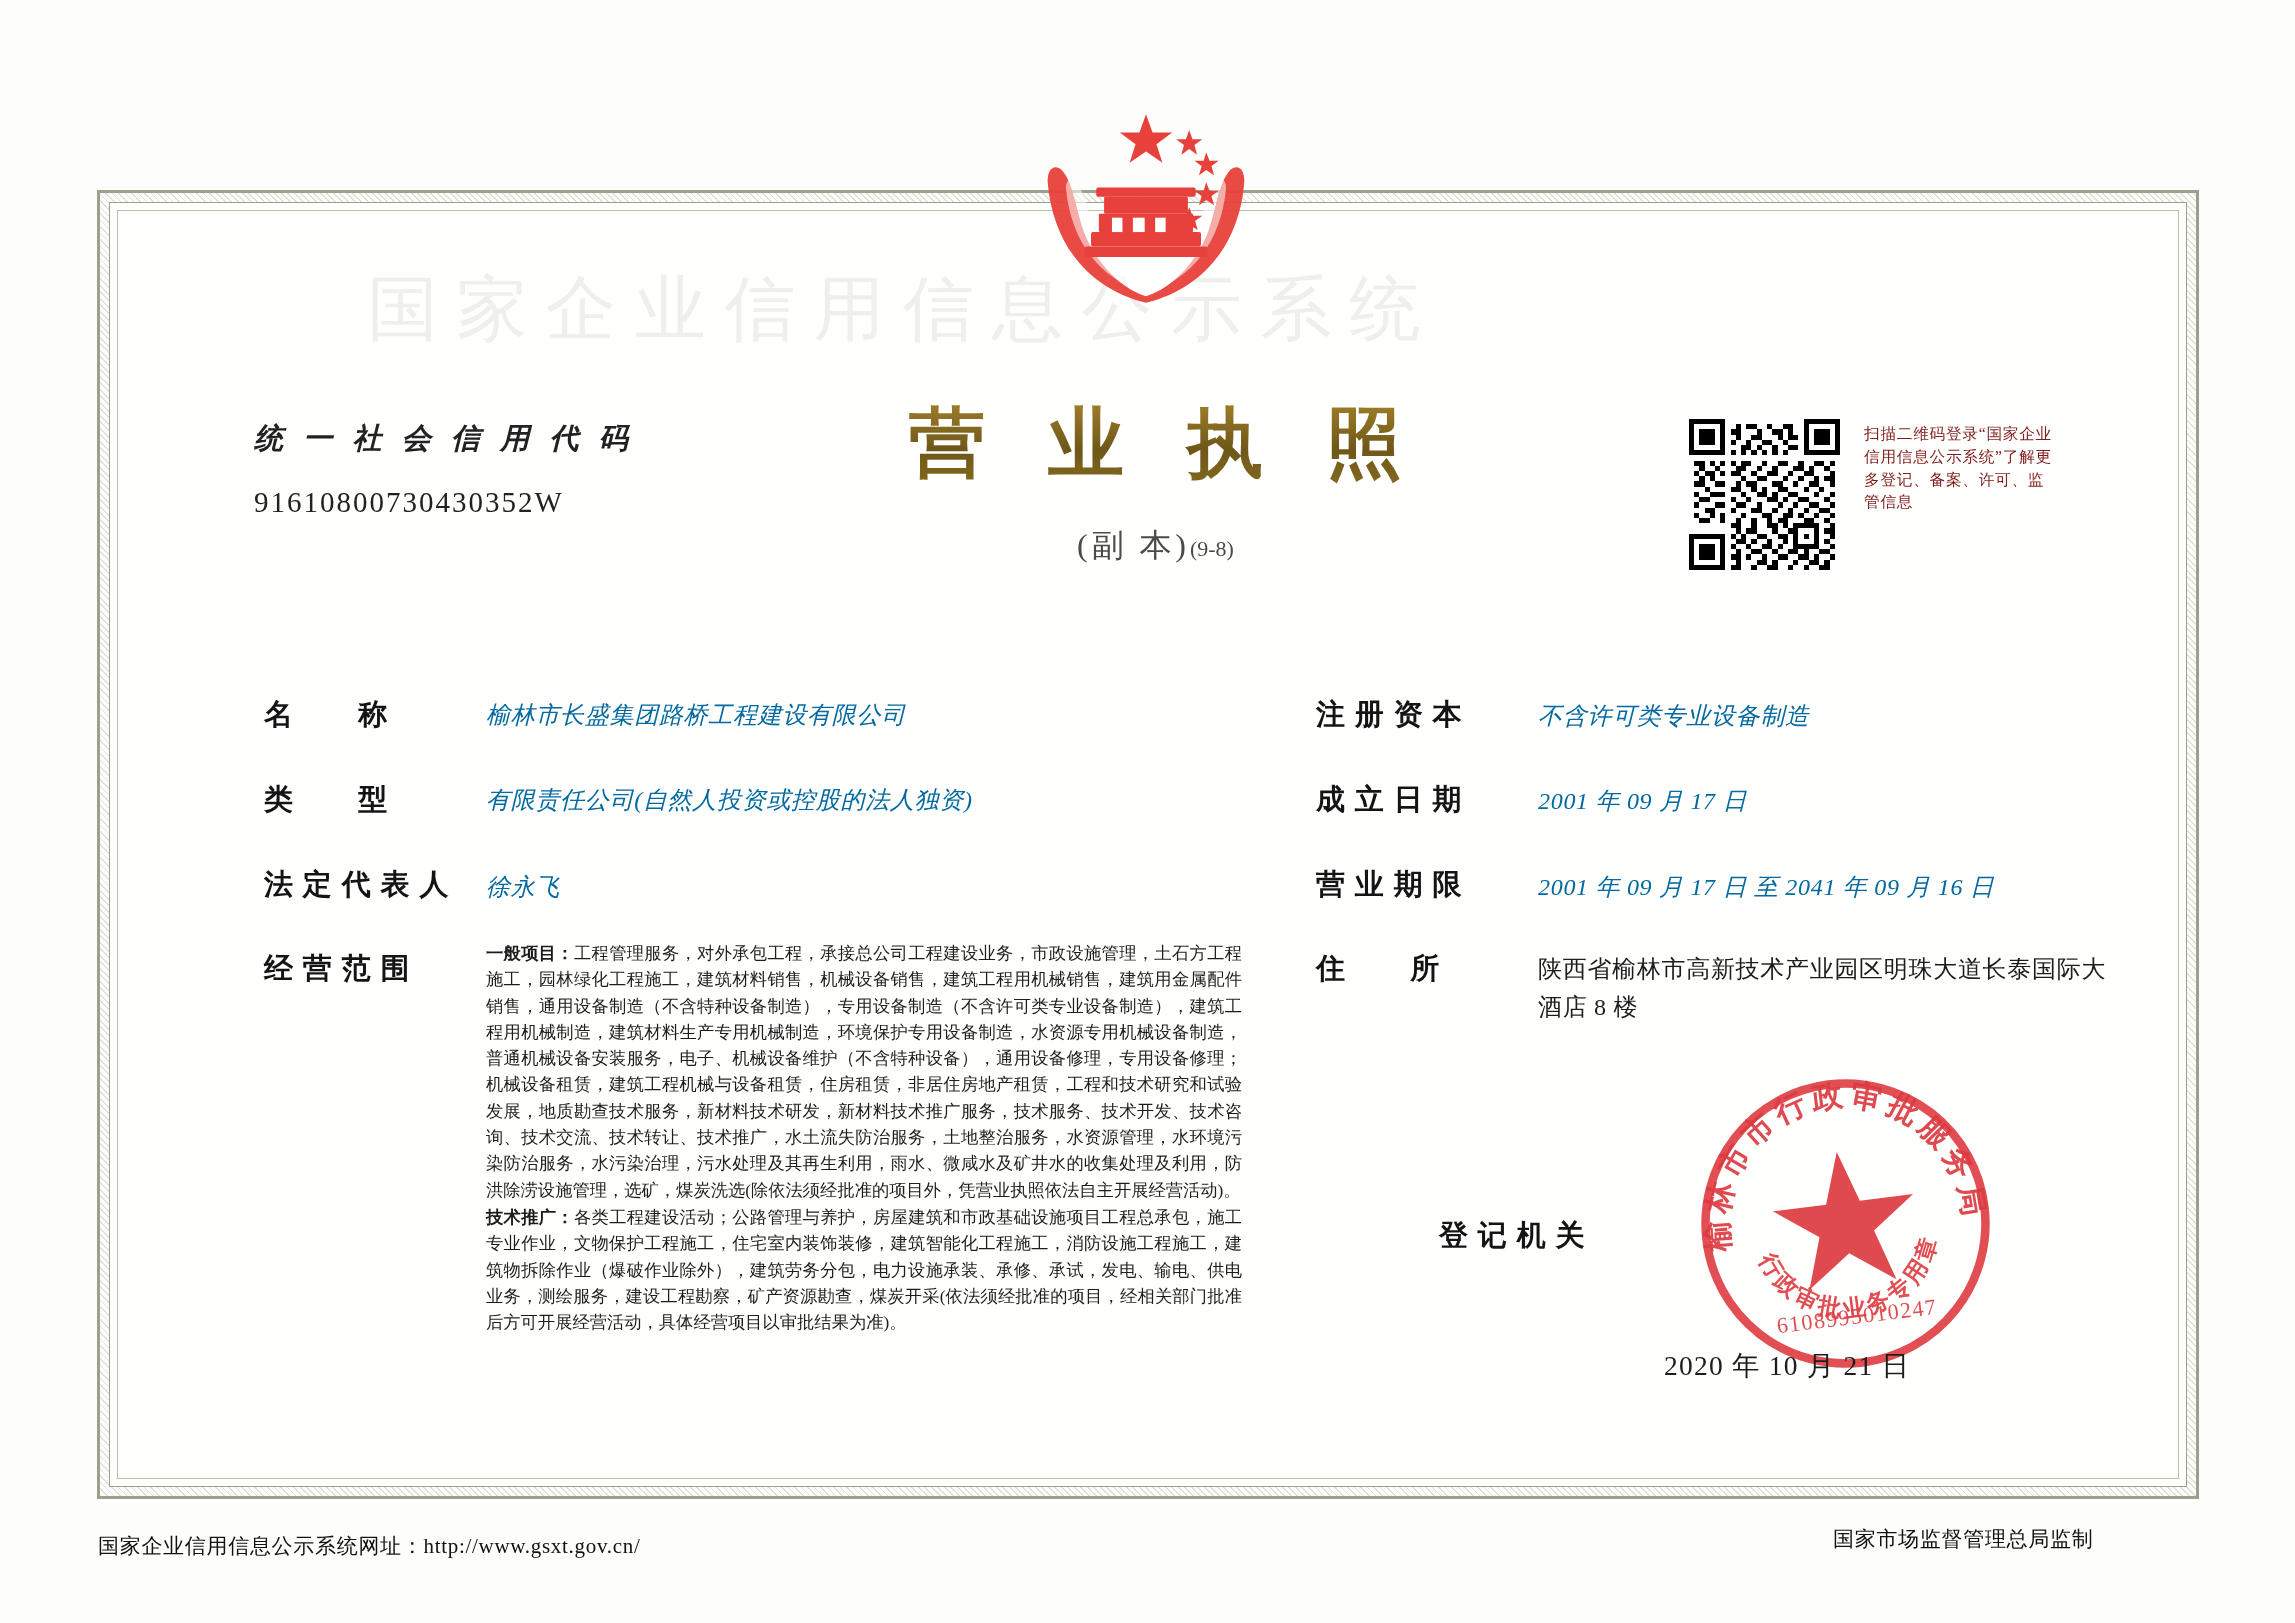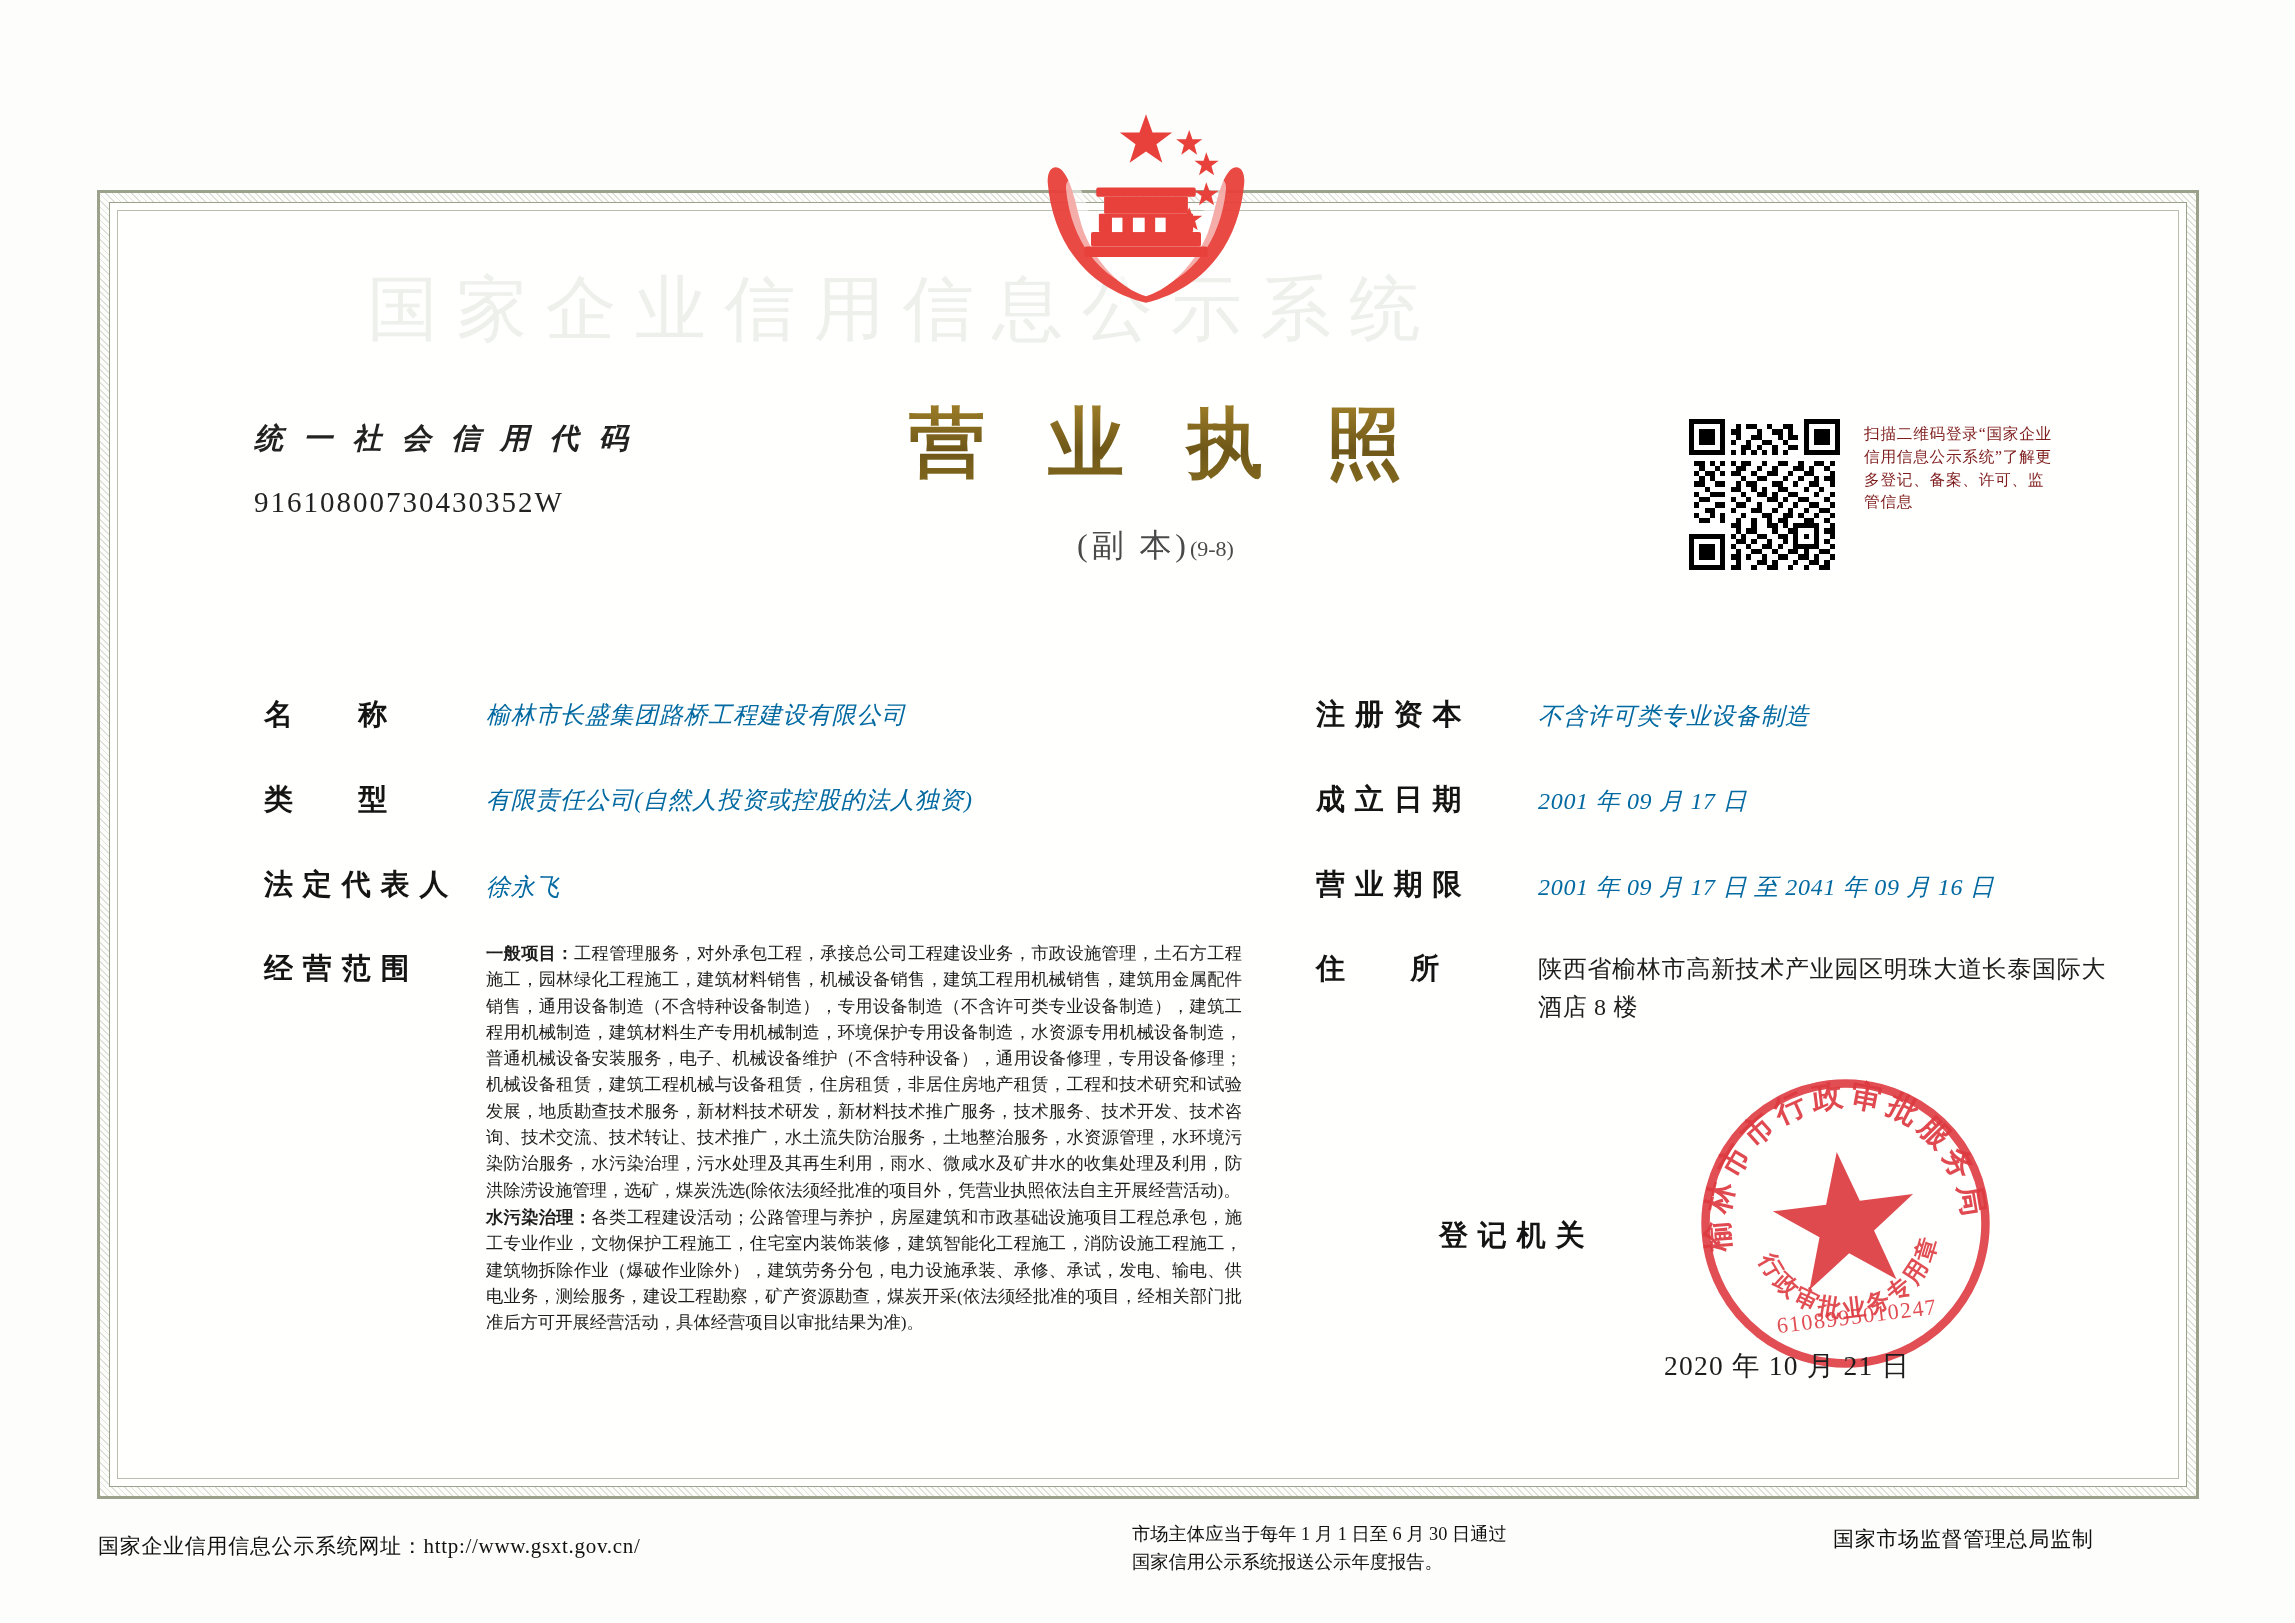--- a/index.html
+++ b/index.html
@@ -509,21 +509,21 @@
 
   <div class="field-label lbl-sp4" id="lbl-type">类      型</div>
   <div class="field-value" id="val-type">有限责任公司(自然人投资或控股的法人独资)</div>
 
   <div class="field-label lbl-none" id="lbl-rep">法 定 代 表 人</div>
   <div class="field-value" id="val-rep">徐永飞</div>
 
   <div class="field-label lbl-none" id="lbl-scope">经 营 范 围</div>
   <div class="scope-text">
     <p><b>一般项目：</b><span>工程管理服务，对外承包工程，承接总公司工程建设业务，市政设施管理，土石方工程施工，园林绿化工程施工，建筑材料销售，机械设备销售，建筑工程用机械销售，建筑用金属配件销售，通用设备制造（不含特种设备制造），专用设备制造（不含许可类专业设备制造），建筑工程用机械制造，建筑材料生产专用机械制造，环境保护专用设备制造，水资源专用机械设备制造，普通机械设备安装服务，电子、机械设备维护（不含特种设备），通用设备修理，专用设备修理；机械设备租赁，建筑工程机械与设备租赁，住房租赁，非居住房地产租赁，工程和技术研究和试验发展，地质勘查技术服务，新材料技术研发，新材料技术推广服务，技术服务、技术开发、技术咨询、技术交流、技术转让、技术推广，水土流失防治服务，土地整治服务，水资源管理，水环境污染防治服务，水污染治理，污水处理及其再生利用，雨水、微咸水及矿井水的收集处理及利用，防洪除涝设施管理，选矿，煤炭洗选(除依法须经批准的项目外，凭营业执照依法自主开展经营活动)。</span></p>
-    <p><b>水污染治理：</b><span>各类工程建设活动；公路管理与养护，房屋建筑和市政基础设施项目工程总承包，施工专业作业，文物保护工程施工，住宅室内装饰装修，建筑智能化工程施工，消防设施工程施工，建筑物拆除作业（爆破作业除外），建筑劳务分包，电力设施承装、承修、承试，发电、输电、供电业务，测绘服务，建设工程勘察，矿产资源勘查，煤炭开采(依法须经批准的项目，经相关部门批准后方可开展经营活动，具体经营项目以审批结果为准)。</span></p>
+    <p><b>技术推广：</b><span>各类工程建设活动；公路管理与养护，房屋建筑和市政基础设施项目工程总承包，施工专业作业，文物保护工程施工，住宅室内装饰装修，建筑智能化工程施工，消防设施工程施工，建筑物拆除作业（爆破作业除外），建筑劳务分包，电力设施承装、承修、承试，发电、输电、供电业务，测绘服务，建设工程勘察，矿产资源勘查，煤炭开采(依法须经批准的项目，经相关部门批准后方可开展经营活动，具体经营项目以审批结果为准)。</span></p>
   </div>
 
   <div class="field-label lbl-none" id="lbl-capital">注 册 资 本</div>
   <div class="field-value" id="val-capital">不含许可类专业设备制造</div>
 
   <div class="field-label lbl-none" id="lbl-founded">成 立 日 期</div>
   <div class="field-value" id="val-founded">2001 年 09 月 17 日</div>
 
   <div class="field-label lbl-none" id="lbl-term">营 业 期 限</div>
   <div class="field-value" id="val-term">2001 年 09 月 17 日 至 2041 年 09 月 16 日</div>
@@ -551,20 +551,16 @@
     </svg>
   </div>
 
   <div class="date-line">
     <span class="n">2020</span><span>年</span><span class="n">10</span><span>月</span><span class="n">21</span><span>日</span>
   </div>
 
   <div class="footer-left">
     <span>国家企业信用信息公示系统网址：</span><span class="url">http://www.gsxt.gov.cn/</span>
   </div>
-  <div class="footer-center">
-    <div>市场主体应当于每年 1 月 1 日至 6 月 30 日通过</div>
-    <div>国家信用公示系统报送公示年度报告。</div>
-  </div>
   <div class="footer-right">国家市场监督管理总局监制</div>
 
 </div>
 
 
 </body></html>

